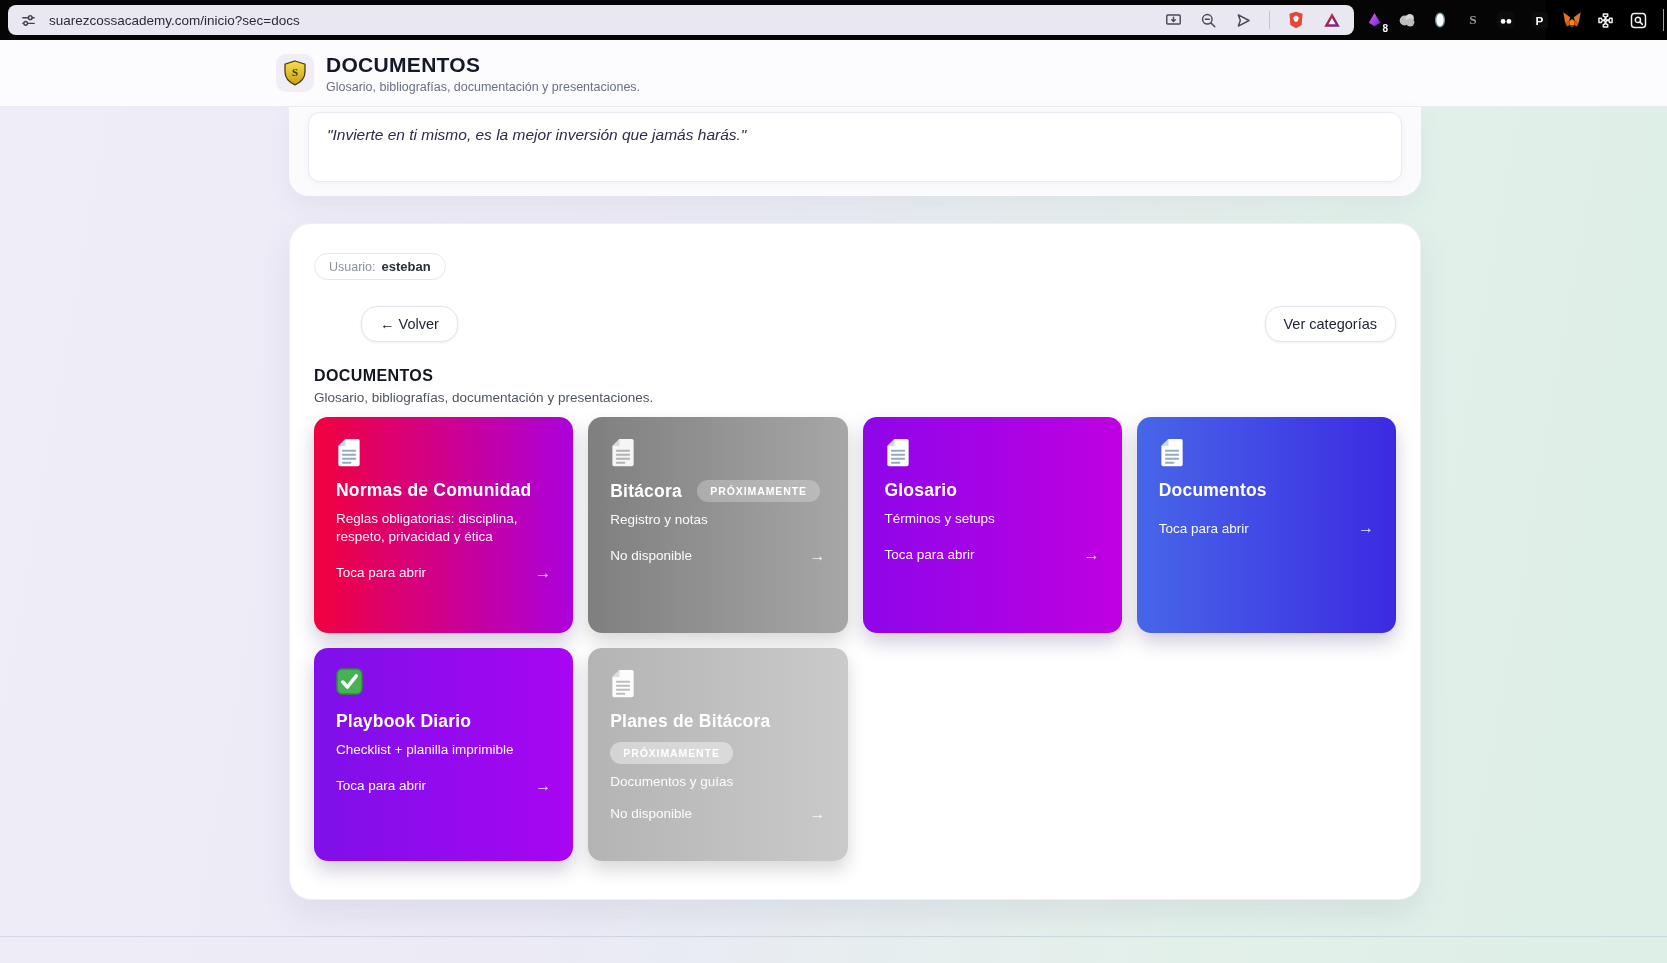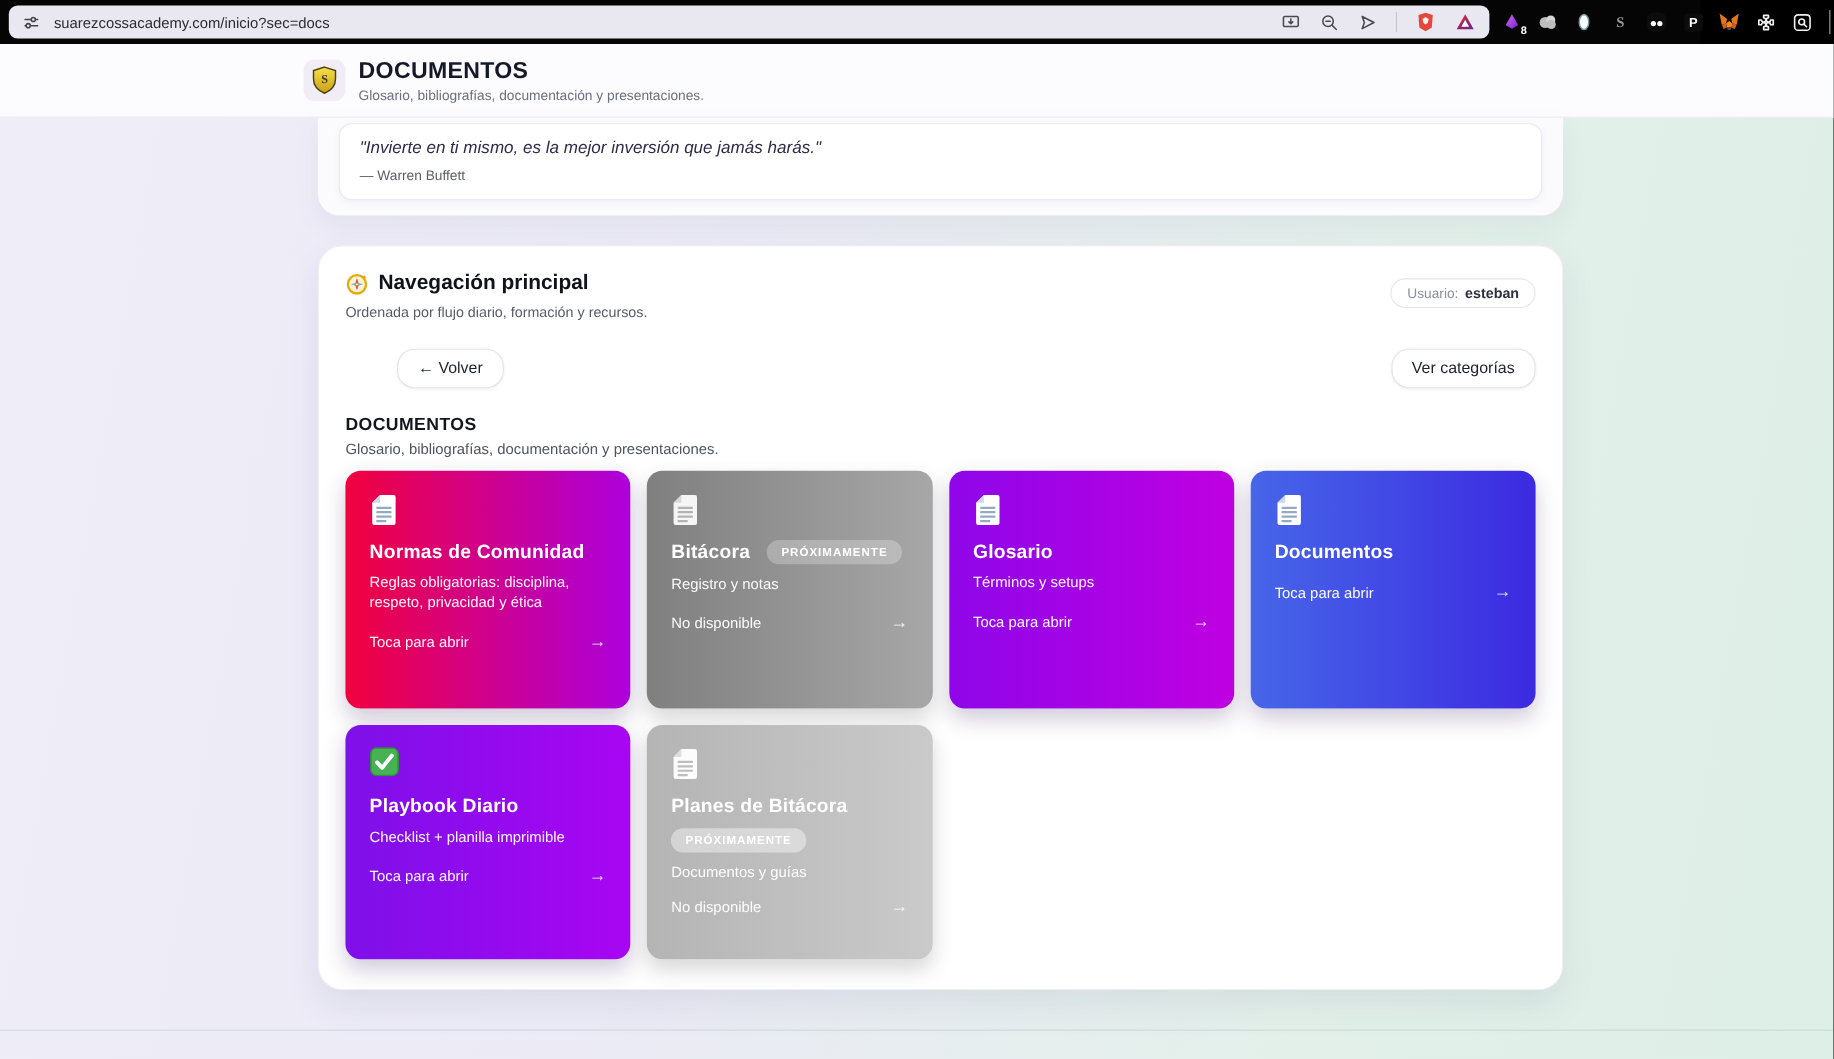--- a/index.html
+++ b/index.html
@@ -204,41 +204,25 @@
     </div>
     <div class="header-texts">
       <div class="header-title">DOCUMENTOS</div>
       <div class="header-subtitle">Glosario, bibliografías, documentación y presentaciones.</div>
     </div>
   </div>
 
   <div class="quote-wrap">
     <div class="quote-card">
       <div class="quote-text">"Invierte en ti mismo, es la mejor inversión que jamás harás."</div>
-      <div class="quote-author">— Warren Buffett</div>
     </div>
   </div>
 
   <div class="nav-card">
     <div class="nav-header">
-      <div>
-        <div class="nav-title-row">
-          <span style="display:flex;">
-            <svg width="21" height="21" viewBox="0 0 24 24">
-                <circle cx="12" cy="12" r="9.5" fill="#fdf4cf" stroke="#e3ab10" stroke-width="2.4"></circle>
-                <circle cx="19.5" cy="4.5" r="1.6" fill="#e3ab10"></circle>
-                <polygon points="12,5.5 14,12 12,18.5 10,12" fill="#dd4455"></polygon>
-                <polygon points="5.5,12 12,10 18.5,12 12,14" fill="#86aebe"></polygon>
-                <circle cx="12" cy="12" r="1.4" fill="#fff" stroke="#b0882b" stroke-width=".8"></circle>
-              </svg>
-          </span>
-          <span class="nav-title">Navegación principal</span>
-        </div>
-        <div class="nav-subtitle">Ordenada por flujo diario, formación y recursos.</div>
-      </div>
       <div class="user-pill">
         <span class="user-label">Usuario:</span>
         <span class="user-name">esteban</span>
       </div>
     </div>
 
     <div class="btn-row">
       <button class="pill-btn">← Volver</button>
       <button class="pill-btn">Ver categorías</button>
     </div>

